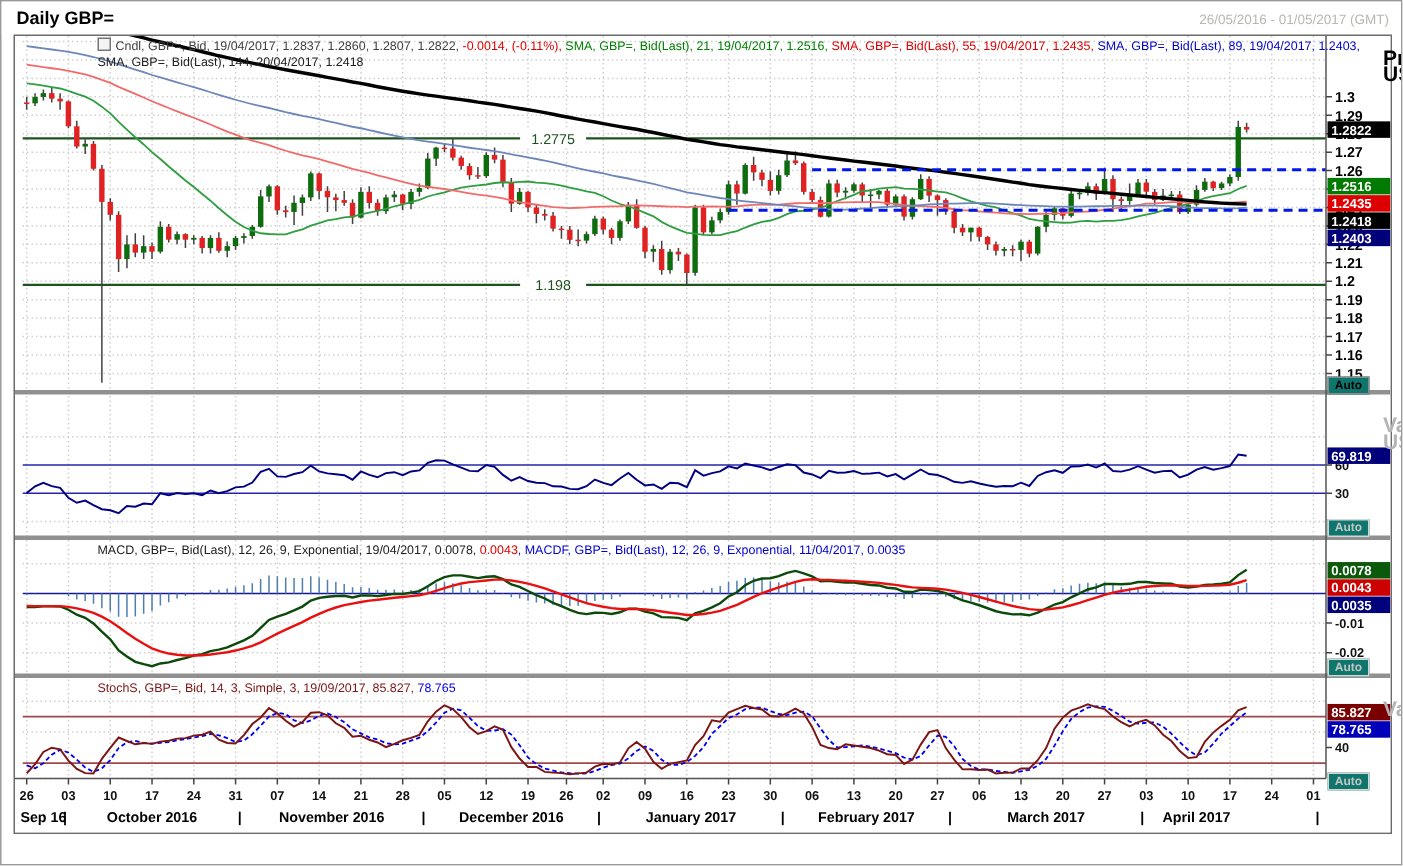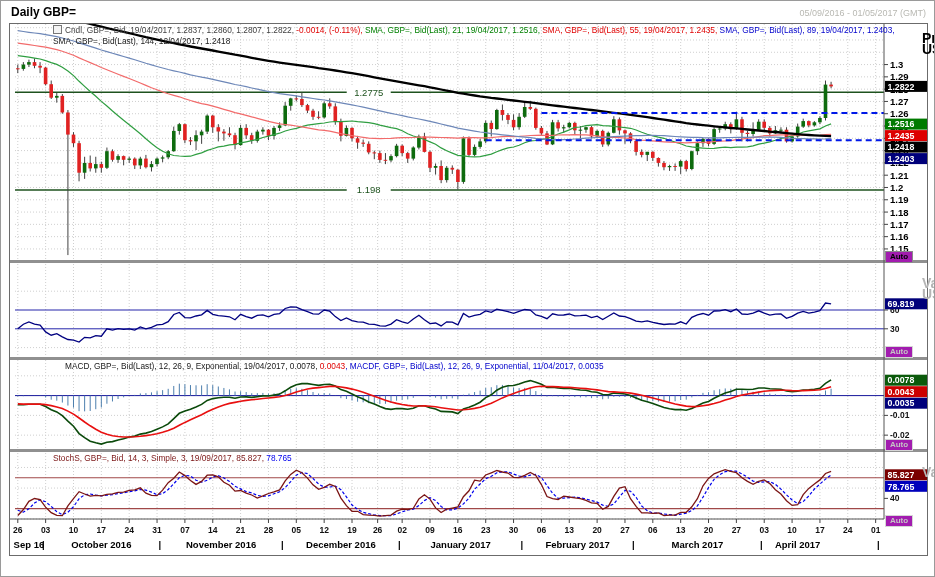--- a/index.html
+++ b/index.html
@@ -2,36 +2,36 @@
 <html><head>
 <meta charset="utf-8">
 <style>
   html,body{margin:0;padding:0;background:#e8e8e8;font-family:"Liberation Sans",sans-serif;}
   .screen{position:relative;width:935px;height:577px;background:#ffffff;border:1px solid #9a9a9a;box-sizing:border-box;overflow:hidden;}
   .titlebar{position:absolute;top:0;left:0;right:0;height:22px;background:#ffffff;text-align:center;}
   .title{position:absolute;left:10px;top:4px;font-size:12px;font-weight:bold;color:#000;}
   .daterange{position:absolute;right:8px;top:7px;font-size:9px;color:#b8b8b2;}
   .chart-frame{position:absolute;left:8px;top:22px;width:919px;height:533px;border:1px solid #6b6b6b;background:#fff;box-sizing:border-box;}
   #chart-svg{position:absolute;left:0;top:0;}
-  .legend{position:absolute;left:8px;font-size:8.3px;line-height:11px;white-space:pre;z-index:5;padding-left:35px;}
+  .legend{position:absolute;left:20px;font-size:8.3px;line-height:11px;white-space:pre;z-index:5;padding-left:35px;}
   .legend .seg{display:inline;}
   .collapse-box{display:inline-block;width:7px;height:7px;border:1px solid #777;background:#f4f4f4;margin-right:3px;vertical-align:-1px;}
   .autobtn{position:absolute;left:875px;width:28px;height:12px;font-size:8px;font-weight:bold;font-family:"Liberation Sans",sans-serif;
-     border:1px solid #8a8a8a;background:#a21caf;color:#000;text-align:center;line-height:10px;padding:0;z-index:6;}
+     border:1px solid #8a8a8a;background:#0f766e;color:#000;text-align:center;line-height:10px;padding:0;z-index:6;}
   .autobtn.dim{color:#c4c4c4;border-color:#d6d6d6;}
   .axis-header{position:absolute;left:912px;font-size:14px;font-weight:bold;color:#000;z-index:4;}
   .axis-header.dim{color:#b4b4b4;}
 </style>
 </head>
 <body>
 
 <div class="screen">
   <div class="titlebar">
     <span class="title">Daily GBP=</span>
-    <span class="daterange">05/09/2016 - 01/05/2017 (GMT)</span>
+    <span class="daterange">26/05/2016 - 01/05/2017 (GMT)</span>
   </div>
 
   <div class="chart-frame">
     <svg id="chart-svg" width="917" height="531" viewBox="0 0 917 531">
         <rect x="0" y="0" width="917" height="531" fill="#ffffff"></rect>
         <defs>
           <clipPath id="cpm">
             <rect x="5" y="0" width="869" height="236"></rect>
           </clipPath>
           <clipPath id="cpr">
@@ -739,22 +739,22 @@
           <text x="272.38461538461536" y="524" font-size="9.5" fill="#000" text-anchor="middle" font-weight="bold" font-family="Liberation Sans,sans-serif">|</text>
           <text x="389.36538461538464" y="524" font-size="9.5" fill="#000" text-anchor="middle" font-weight="bold" font-family="Liberation Sans,sans-serif">|</text>
           <text x="511.9166666666667" y="524" font-size="9.5" fill="#000" text-anchor="middle" font-weight="bold" font-family="Liberation Sans,sans-serif">|</text>
           <text x="623.3269230769231" y="524" font-size="9.5" fill="#000" text-anchor="middle" font-weight="bold" font-family="Liberation Sans,sans-serif">|</text>
           <text x="751.4487179487179" y="524" font-size="9.5" fill="#000" text-anchor="middle" font-weight="bold" font-family="Liberation Sans,sans-serif">|</text>
           <text x="868.4294871794872" y="524" font-size="9.5" fill="#000" text-anchor="middle" font-weight="bold" font-family="Liberation Sans,sans-serif">|</text>
         </g>
       </svg>
 
     <div class="legend" id="legend-main1" style="top:1px"><span class="collapse-box"></span><span class="seg" style="color: rgb(64, 64, 64);">Cndl, GBP=, Bid, 19/04/2017, 1.2837, 1.2860, 1.2807, 1.2822, </span><span class="seg" style="color: rgb(224, 0, 0);">-0.0014, (-0.11%), </span><span class="seg" style="color: rgb(0, 128, 0);">SMA, GBP=, Bid(Last), 21, 19/04/2017, 1.2516, </span><span class="seg" style="color: rgb(224, 0, 0);">SMA, GBP=, Bid(Last), 55, 19/04/2017, 1.2435, </span><span class="seg" style="color: rgb(0, 0, 204);">SMA, GBP=, Bid(Last), 89, 19/04/2017, 1.2403,</span></div>
-    <div class="legend" id="legend-main2" style="top:12px"><span class="seg" style="color: rgb(32, 32, 32);">SMA, GBP=, Bid(Last), 144, 12/04/2017, 1.2418</span></div>
-    <div class="legend" id="legend-macd" style="top:337px"><span class="seg" style="color: rgb(32, 32, 32); margin-left: 12px;">MACD, GBP=, Bid(Last), 12, 26, 9, Exponential, 19/04/2017, 0.0078, </span><span class="seg" style="color: rgb(224, 0, 0);">0.0043</span><span class="seg" style="color: rgb(0, 0, 204);">, MACDF, GBP=, Bid(Last), 12, 26, 9, Exponential, 11/04/2017, 0.0035</span></div>
+    <div class="legend" id="legend-main2" style="top:12px"><span class="seg" style="color: rgb(32, 32, 32);">SMA, GBP=, Bid(Last), 144, 20/04/2017, 1.2418</span></div>
+    <div class="legend" id="legend-macd" style="top:337px"><span class="seg" style="color: rgb(32, 32, 32);">MACD, GBP=, Bid(Last), 12, 26, 9, Exponential, 19/04/2017, 0.0078, </span><span class="seg" style="color: rgb(224, 0, 0);">0.0043</span><span class="seg" style="color: rgb(0, 0, 204);">, MACDF, GBP=, Bid(Last), 12, 26, 9, Exponential, 11/04/2017, 0.0035</span></div>
     <div class="legend" id="legend-stoch" style="top:429px"><span class="seg" style="color: rgb(123, 21, 21);">StochS, GBP=, Bid, 14, 3, Simple, 3, 19/09/2017, 85.827, </span><span class="seg" style="color: rgb(0, 0, 238);">78.765</span></div>
 
     <span class="axis-header" style="top:6px">Price</span>
     <span class="axis-header" style="top:17px">USD</span>
     <span class="axis-header dim" style="top:251px">Value</span>
     <span class="axis-header dim" style="top:262px">USD</span>
     <span class="axis-header dim" style="top:440px">Value</span>
 
     <button class="autobtn" style="top:227px">Auto</button>
     <button class="autobtn dim" style="top:322px">Auto</button>

